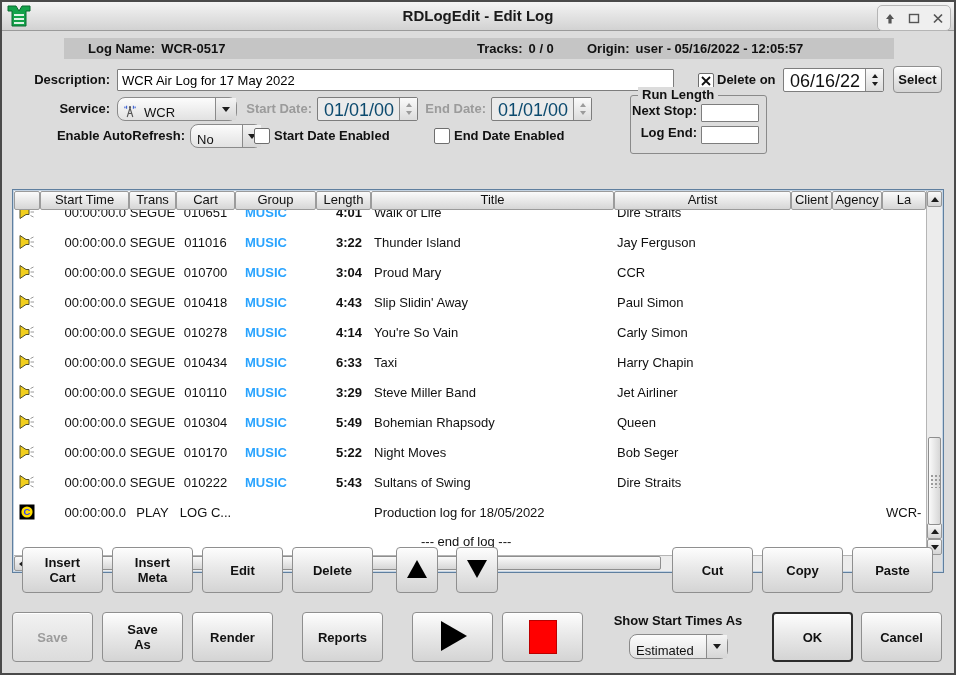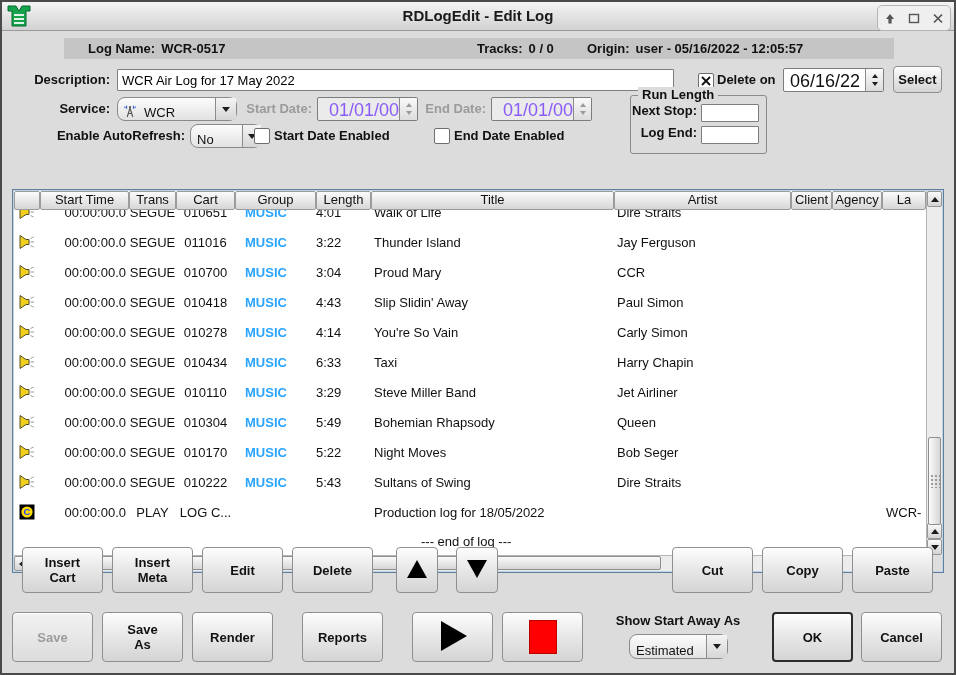--- a/index.html
+++ b/index.html
@@ -23,21 +23,21 @@
   .lbl{position:absolute;line-height:22px;font-weight:bold;white-space:nowrap;}
   .lbl.r{text-align:right;}
   .dis{color:#9b9b9b;}
   .tinput{position:absolute;box-sizing:border-box;border:1px solid #7d7d7d;background:#fff;
     font-family:"Liberation Sans",sans-serif;font-size:13px;padding:0 4px;border-radius:1px;}
   .spin{position:absolute;box-sizing:border-box;border:1px solid #7d7d7d;background:#fff;border-radius:2px;display:flex;}
   .spin .val{flex:1;padding:2px 0 0 6px;font-size:18px;}
   .spin .btns{width:17px;border-left:1px solid #8a8a8a;display:flex;flex-direction:column;
     align-items:center;justify-content:space-evenly;background:linear-gradient(180deg,#fafafa,#dcdcdc);}
   .spin.off{background:#ebebeb;}
-  .spin.off .val{color:#8b5cf6;text-align:right;}
+  .spin.off .val{color:#0c4a6e;}
   .combo{position:absolute;box-sizing:border-box;border:1px solid #8a8a8a;border-radius:8px;
     background:linear-gradient(180deg,#fcfcfc,#e2e2e2);display:flex;align-items:flex-end;}
   .combo .cval{flex:1;padding-left:6px;white-space:nowrap;overflow:hidden;}
   .combo .arrow{width:20px;align-self:stretch;border-left:1px solid #8a8a8a;display:flex;
     align-items:center;justify-content:center;background:linear-gradient(180deg,#f4f4f4,#d6d6d6);}
   .cb{position:absolute;width:14px;height:14px;background:#fff;border:1px solid #6e6e6e;border-radius:2px;
     display:flex;align-items:center;justify-content:center;}
   .groupbox{position:absolute;border:1px solid #8a8a8a;border-radius:3px;text-decoration:underline;}
   .legend{position:absolute;top:-9px;left:7px;background:#dcdcdc;padding:0 4px;font-weight:bold;white-space:nowrap;}
   
@@ -57,21 +57,21 @@
     border:1px solid #9b9b9b;border-radius:2px;font-size:13px;text-align:center;line-height:16px;
     overflow:hidden;white-space:nowrap;}
   .tview{position:absolute;left:1px;top:20px;width:912px;height:345px;overflow:hidden;background:#fff;}
   .log-row{position:relative;height:30px;align-items:center;font-size:13px;white-space:nowrap;}
   .log-row.g{display:grid;}
   .cell{overflow:hidden;}
   .c-icon{display:flex;justify-content:center;align-items:center;}
   .c-start{text-align:right;padding-right:3px;}
   .c-trans,.c-cart{text-align:center;}
   .c-group{padding-left:10px;font-weight:bold;}
-  .c-len{padding-right:9px;}
+  .c-len{text-align:right;padding-right:9px;font-weight:bold;}
   .c-title,.c-artist{padding-left:3px;}
   .c-label{padding-left:4px;}
   .eol{position:absolute;left:407px;top:0;line-height:30px;}
   
   .vscroll{position:absolute;right:1px;top:1px;width:16px;height:364px;background:#ececec;
     border-left:1px solid #b5b5b5;display:flex;flex-direction:column;box-sizing:border-box;}
   .hscroll{position:absolute;left:1px;bottom:1px;width:912px;height:16px;background:#ececec;
     border-top:1px solid #b5b5b5;display:flex;box-sizing:border-box;}
   .sbtn{background:linear-gradient(180deg,#fafafa,#d4d4d4);border:1px solid #979797;border-radius:2px;
     display:flex;align-items:center;justify-content:center;box-sizing:border-box;flex:0 0 auto;}
@@ -507,21 +507,21 @@
       <span>Reports</span>
     </div>
   <div class="btn" style="left:412px;top:612px;width:81px;height:50px">
     <span><svg width="34" height="34" viewBox="0 0 34 34">
           <polygon points="5,2 31,17 5,32" fill="#000"></polygon>
         </svg></span>
   </div>
   <div class="btn" style="left:502px;top:612px;width:81px;height:50px">
     <span class="stop-sq"></span>
   </div>
-  <div class="lbl" style="left:612px;top:612px;width:132px;text-align:center;line-height:18px">Show Start Away As</div>
+  <div class="lbl" style="left:612px;top:612px;width:132px;text-align:center;line-height:18px">Show Start Times As</div>
   <div class="combo" style="left:629px;top:634px;width:99px;height:25px">
     <span class="cval">Estimated</span>
     <span class="arrow">
         <span class="t-dn"></span>
       </span>
   </div>
   <div class="btn default" style="left:772px;top:612px;width:81px;height:50px">
       <span>OK</span>
     </div>
   <div class="btn" style="left:861px;top:612px;width:81px;height:50px">

